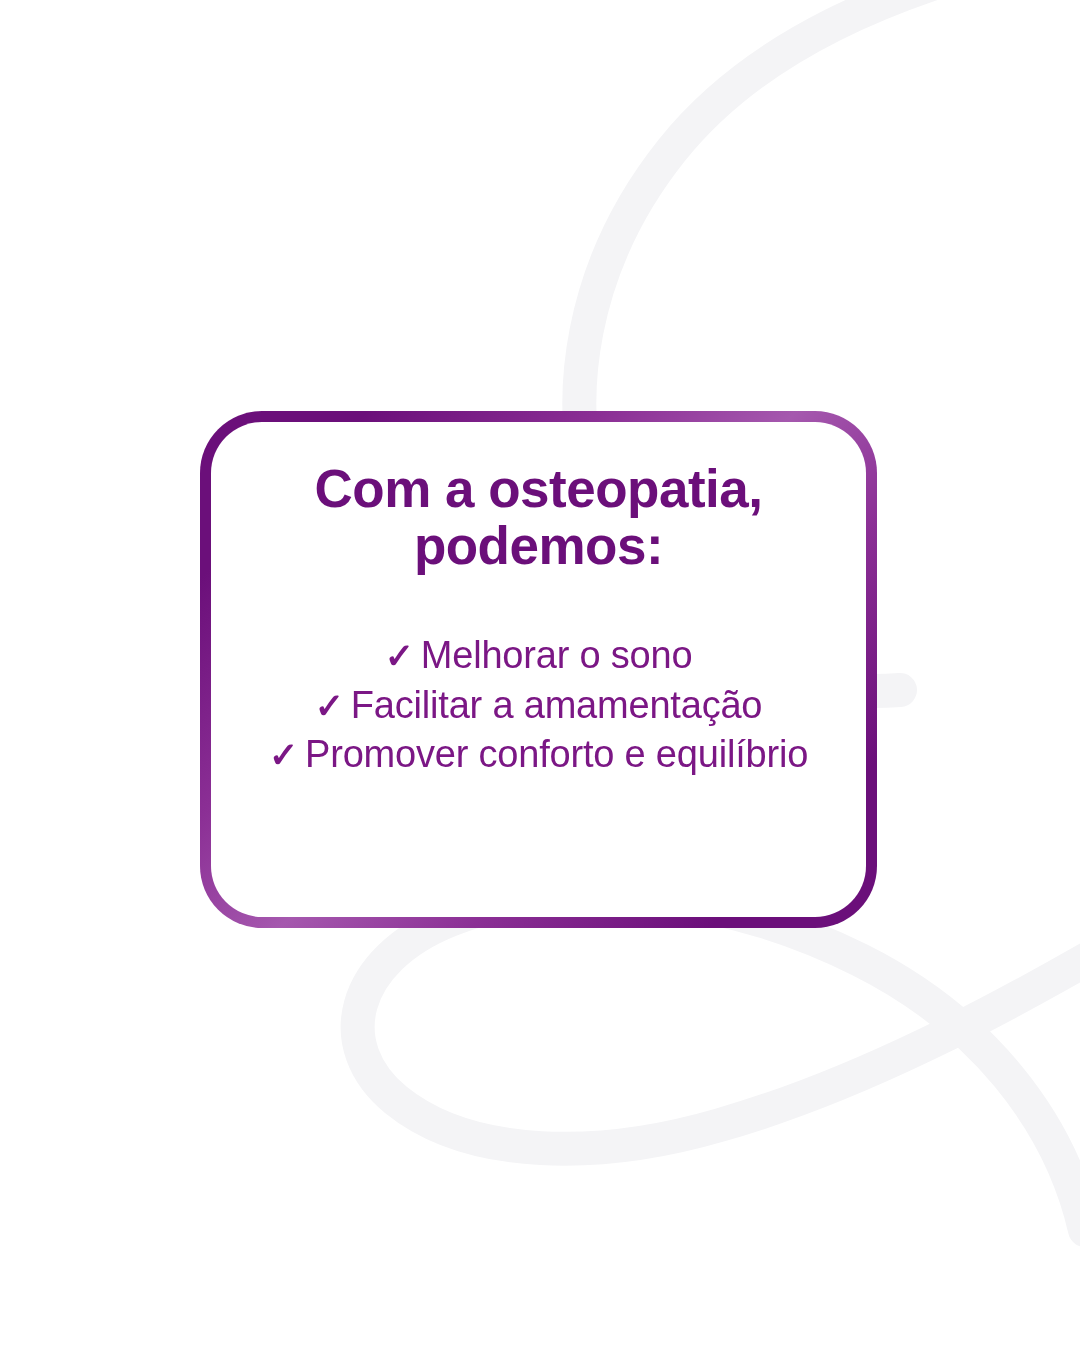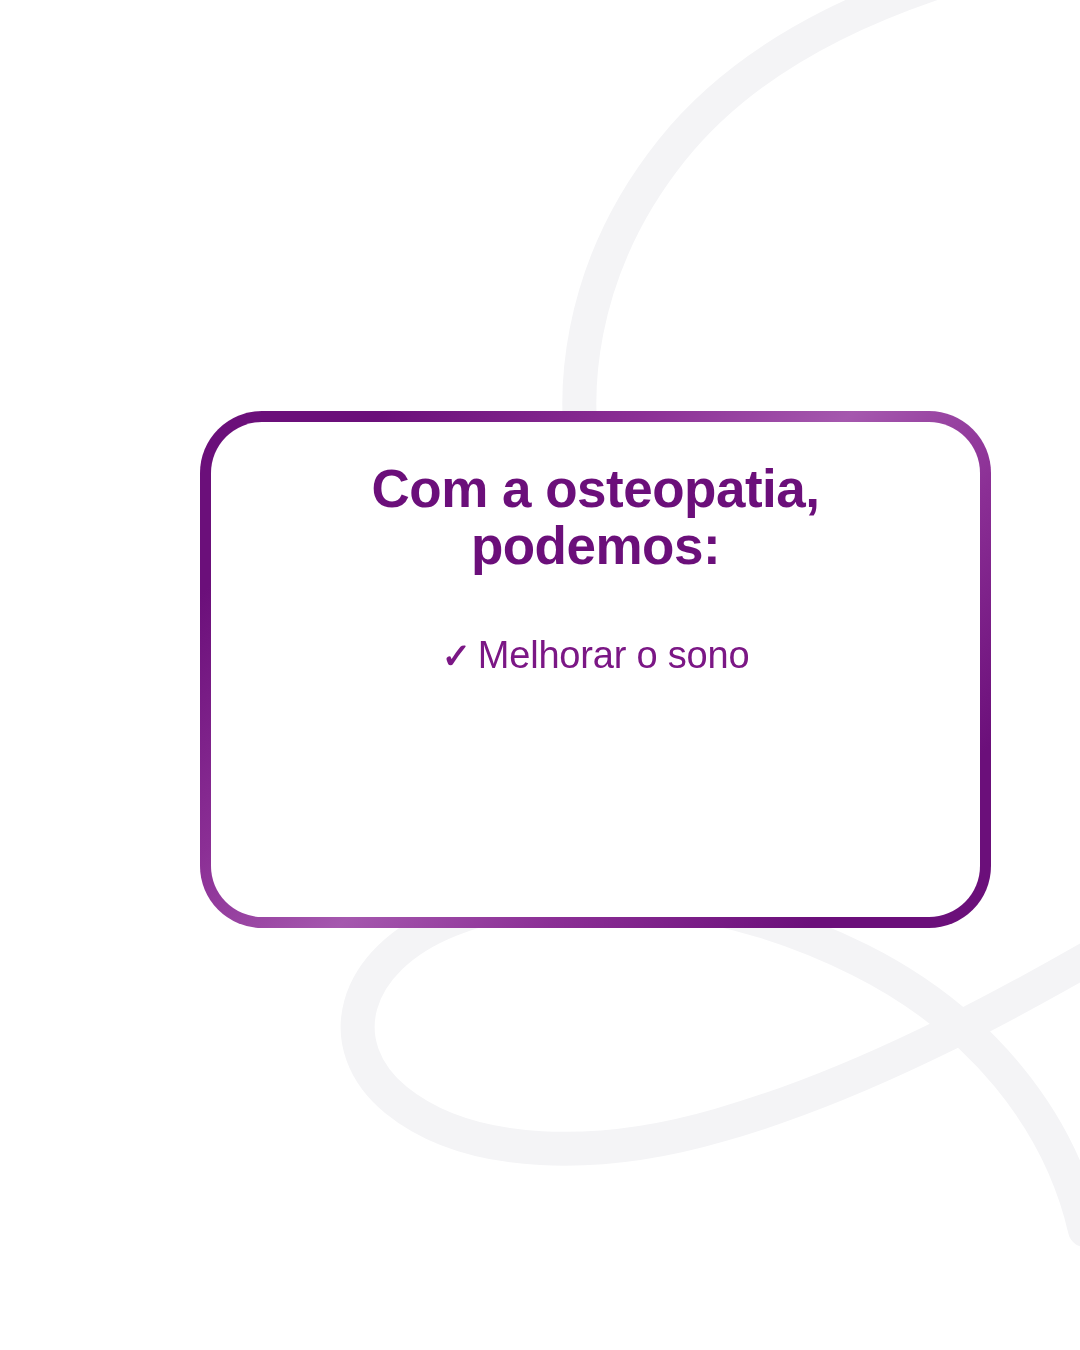--- a/index.html
+++ b/index.html
@@ -23,21 +23,21 @@
     height: 1350px;
     z-index: 0;
     pointer-events: none;
   }
 
   
   #card {
     position: absolute;
     left: 200px;
     top: 411px;
-    width: 791px;
+    width: 677px;
     height: 517px;
     border-radius: 62px;
     z-index: 2;
     background:
       linear-gradient(#ffffff, #ffffff) padding-box,
       linear-gradient(135deg,
         #6B0F7A 0%,
         #6B0F7A 14%,
         #8B2F95 34%,
         #A558AE 50%,
@@ -114,16 +114,18 @@
 </svg>
 
 <div id="card">
   <div id="card-inner">
 
     <h1 id="card-title">Com a osteopatia,
 podemos:</h1>
 
     <ul id="benefit-list">
       <li><span class="check-icon">✓</span><span>Melhorar o sono</span></li>
+      <li><span class="check-icon">✓</span><span>Facilitar a amamentação</span></li>
+      <li><span class="check-icon">✓</span><span>Promover conforto e equilíbrio</span></li>
     </ul>
 
   </div>
 </div>
 
 </body></html>

